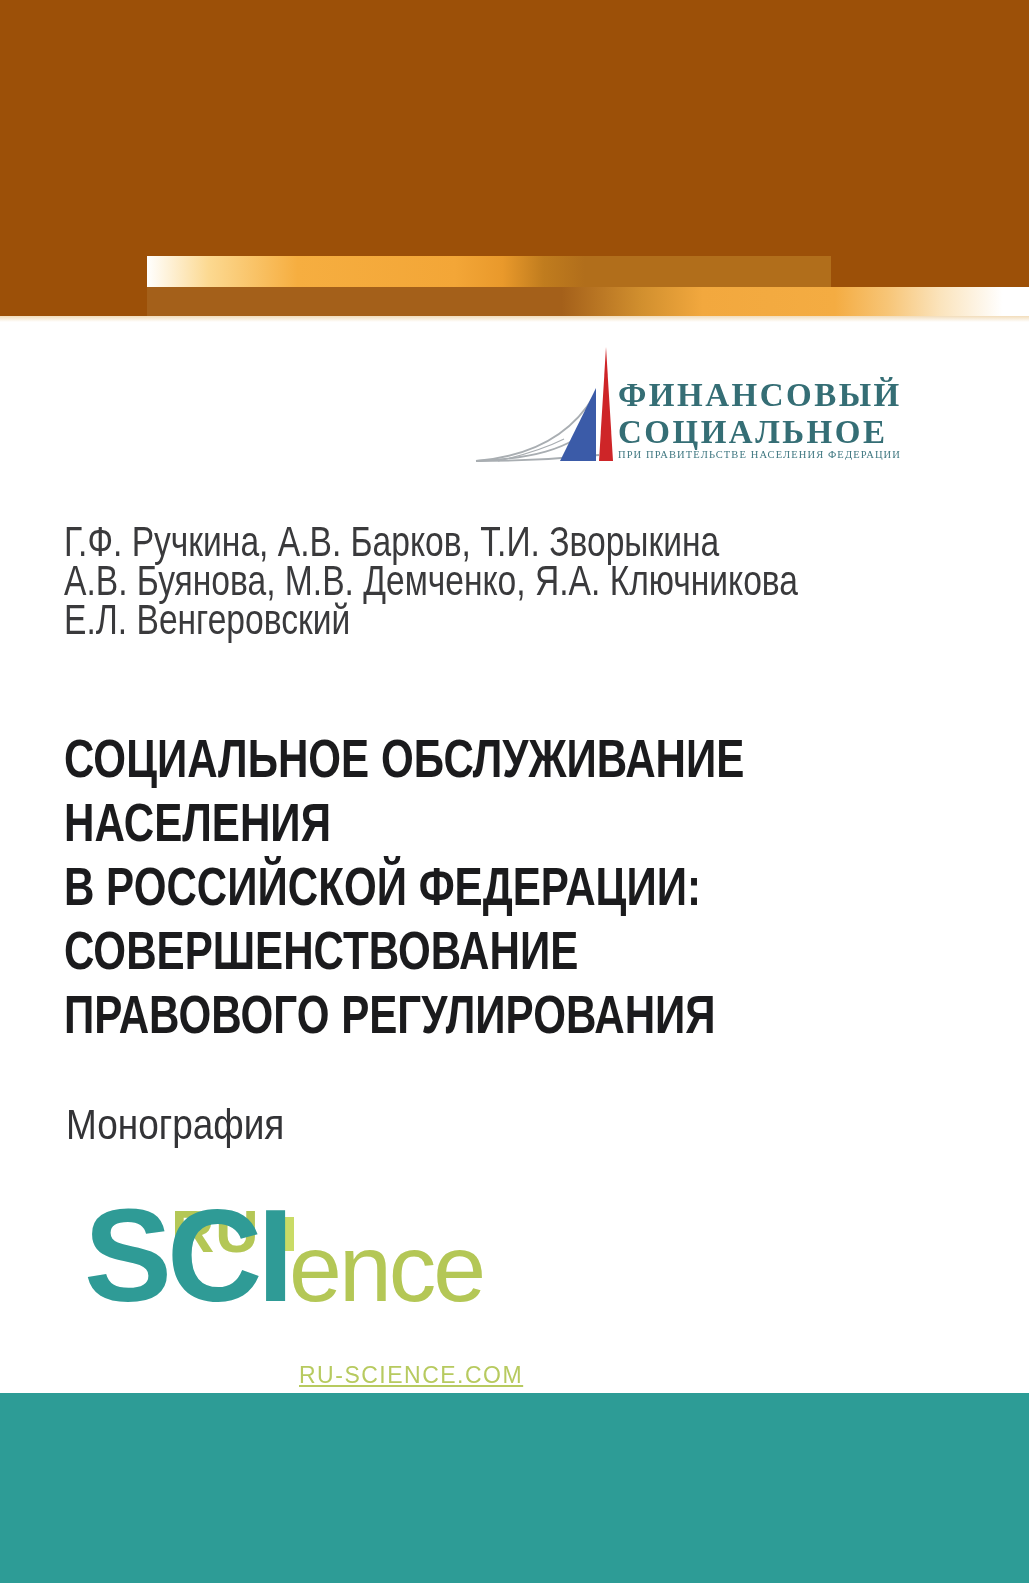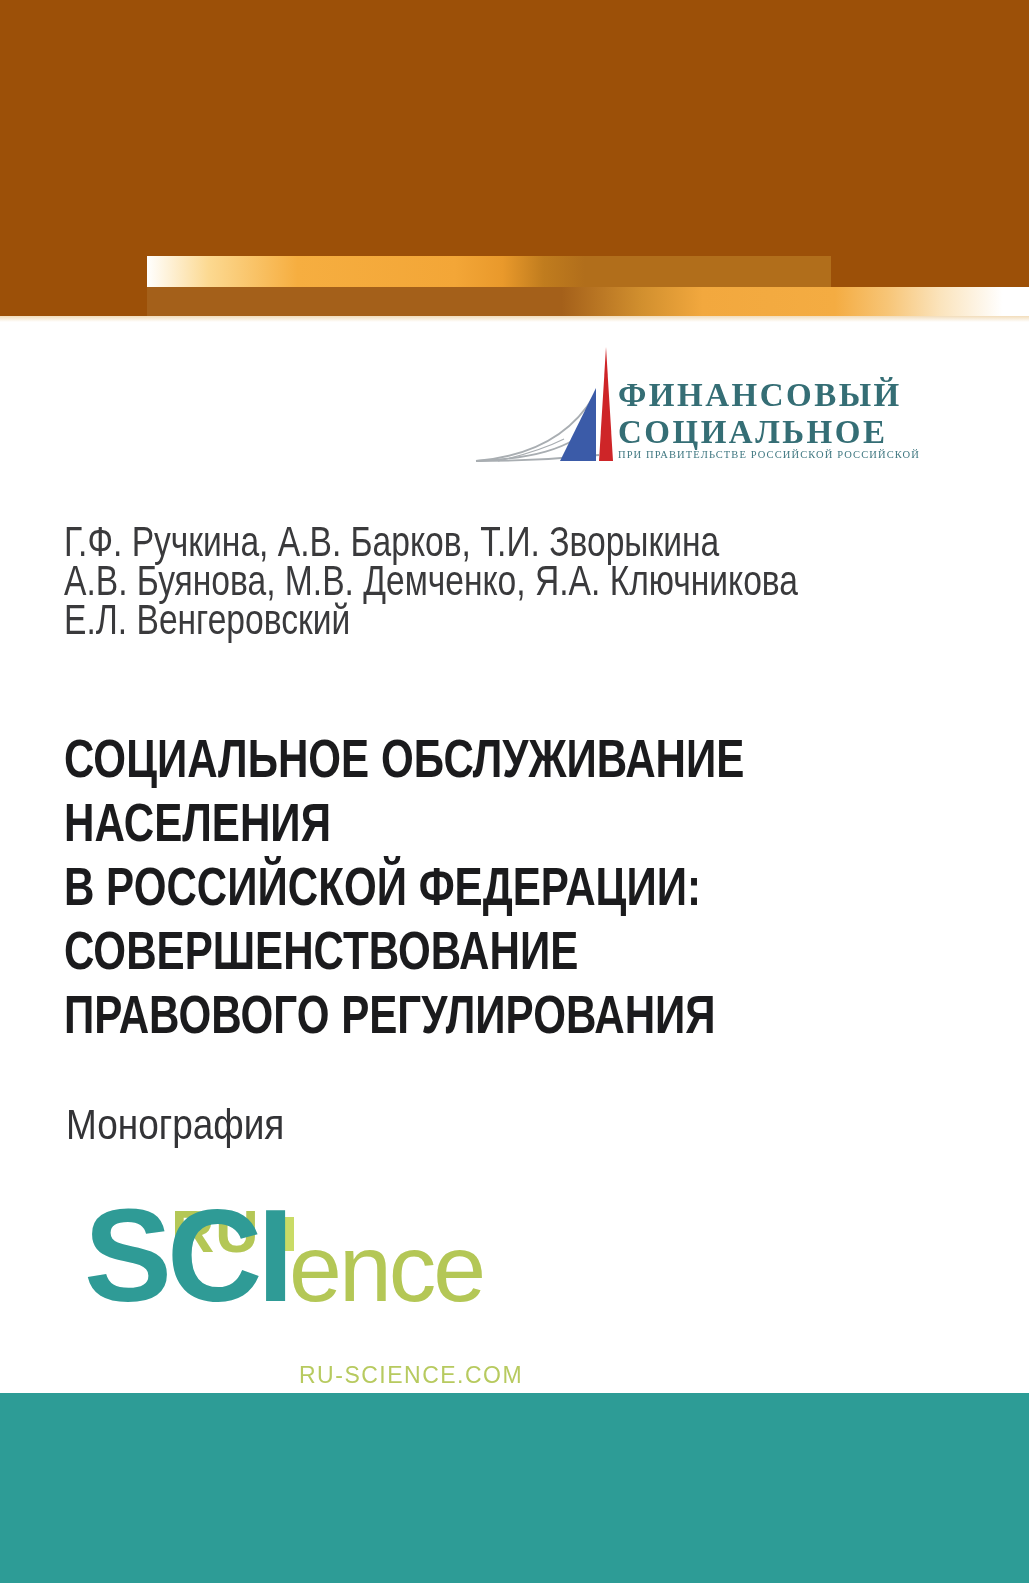--- a/index.html
+++ b/index.html
@@ -107,21 +107,21 @@
     font-size: 132px; line-height: 132px; font-weight: bold;
     color: #2F9B96; letter-spacing: -5px;
   }
   .ence {
     font-size: 95px; line-height: 95px;
     color: #B4C756; letter-spacing: -3px;
   }
   .site {
     position: absolute; left: 299px; top: 1362px;
     font-size: 23px; letter-spacing: 1.5px;
-    color: #B7CA5F; white-space: nowrap;
+    color: #B7CA5F; white-space: nowrap; text-decoration: underline;
   }
 
   
   .footer-band {
     position: absolute; left: 0; top: 1393px;
     width: 1029px; height: 190px;
     background: #2D9C96;
   }
 </style>
 </head>
@@ -139,21 +139,21 @@
     <svg class="sail" width="152" height="120" viewBox="0 0 152 120">
       <path d="M8,117 C55,113 100,96 126,52" fill="none" stroke="#A9AEB2" stroke-width="1.8"></path>
       <path d="M8,117 C58,115 104,107 127,78" fill="none" stroke="#A9AEB2" stroke-width="1.8"></path>
       <path d="M8,117 C60,117 100,114 131,111" fill="none" stroke="#A9AEB2" stroke-width="1.8"></path>
       <path d="M30,117 C60,110 80,103 96,95" fill="none" stroke="#A9AEB2" stroke-width="1.2"></path>
       <polygon points="128,44 128,117 92,117" fill="#3B5BA8"></polygon>
       <polygon points="138,3 145,117 131,117" fill="#CE2528"></polygon>
     </svg>
     <div class="uni-name uni-name-1">ФИНАНСОВЫЙ</div>
     <div class="uni-name uni-name-2">СОЦИАЛЬНОЕ</div>
-    <div class="uni-caption">ПРИ ПРАВИТЕЛЬСТВЕ РОССИЙСКОЙ РОССИЙСКОЙ</div>
+    <div class="uni-caption">ПРИ ПРАВИТЕЛЬСТВЕ НАСЕЛЕНИЯ ФЕДЕРАЦИИ</div>
   </div>
 
   <div class="authors">
     <div>Г.Ф. Ручкина, А.В. Барков, Т.И. Зворыкина</div>
     <div>А.В. Буянова, М.В. Демченко, Я.А. Ключникова</div>
     <div>Е.Л. Венгеровский</div>
   </div>
 
   <h1 class="title-block">
     <div>СОЦИАЛЬНОЕ ОБСЛУЖИВАНИЕ</div>

